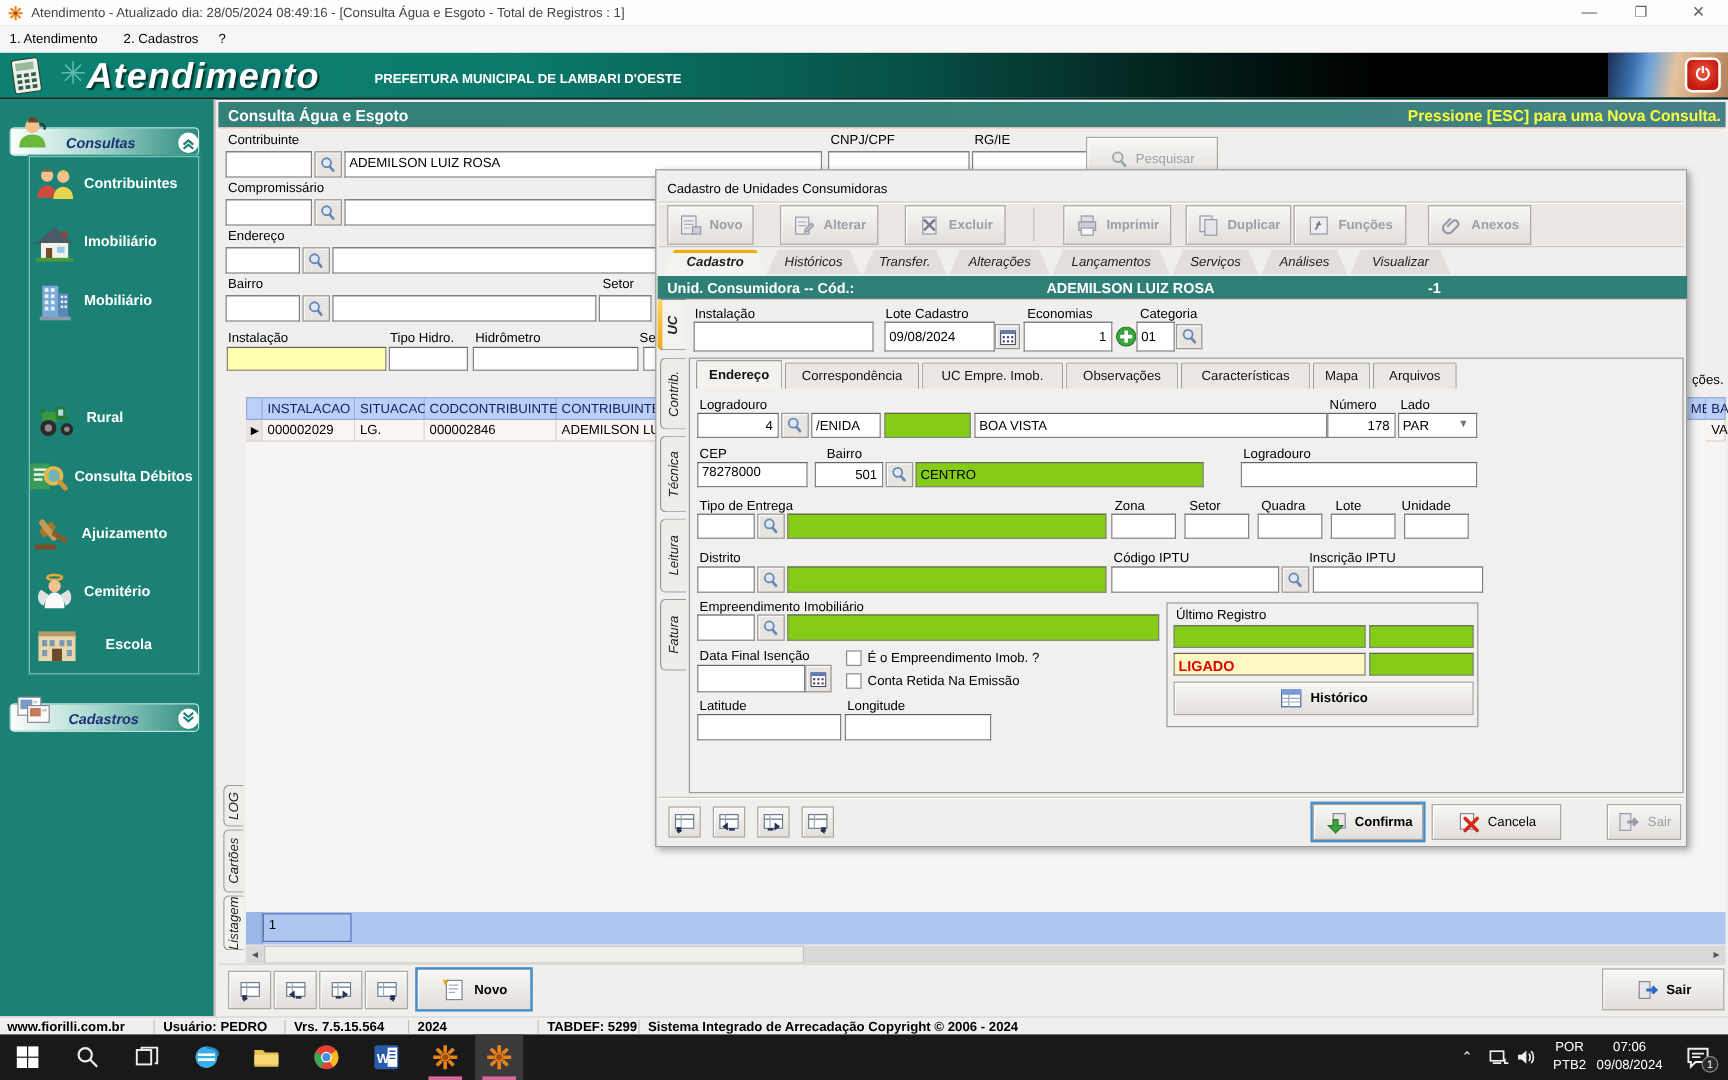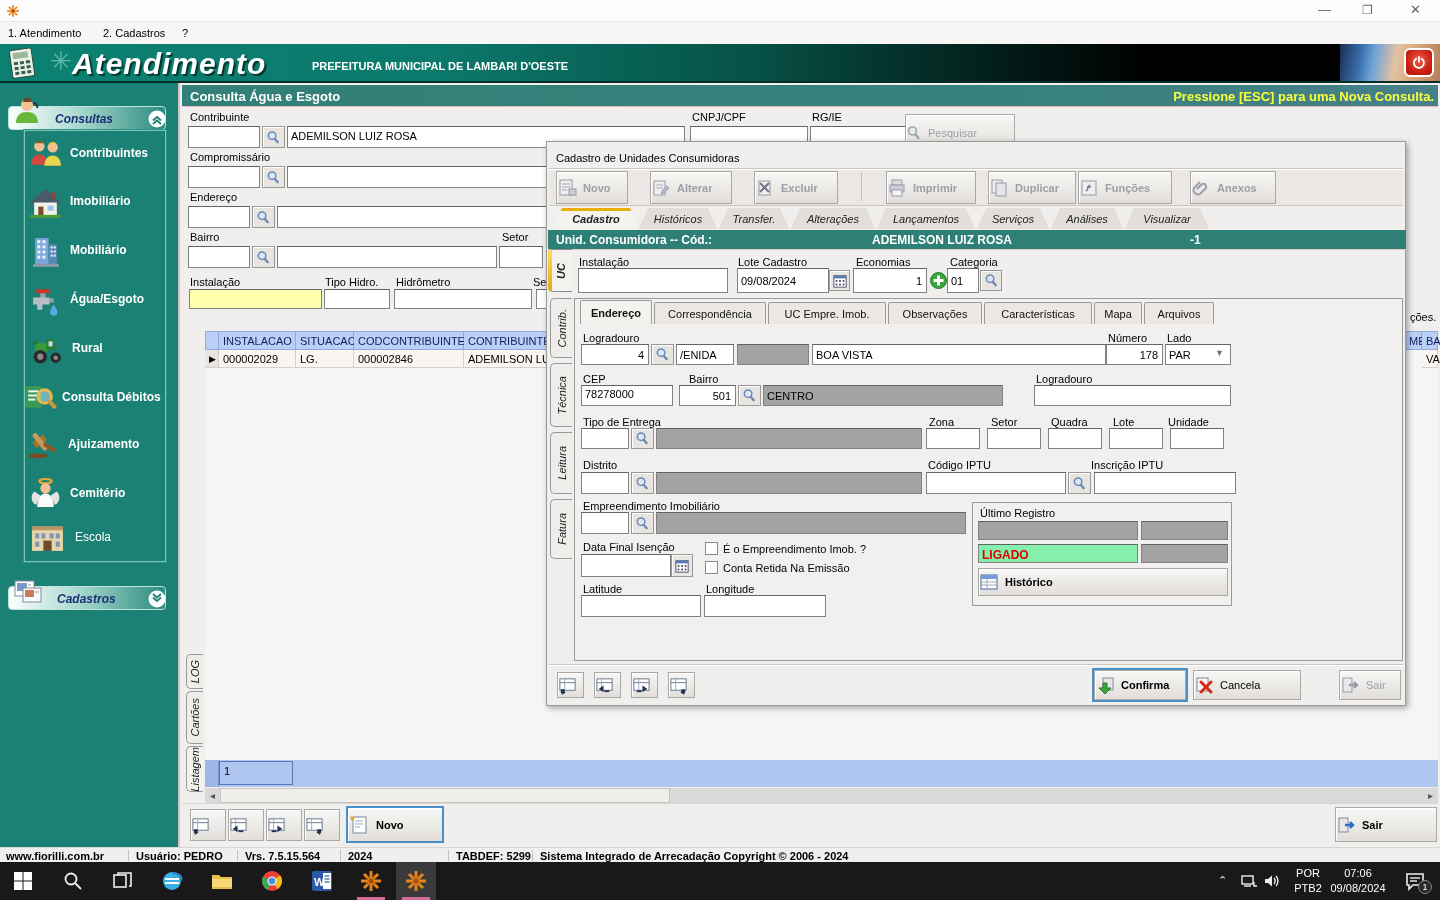--- a/index.html
+++ b/index.html
@@ -1,24 +1,24 @@
 <!DOCTYPE html>
 <html><head>
 <meta charset="utf-8">
 <style>
   *{margin:0;padding:0;box-sizing:border-box}
   body{font-family:"Liberation Sans",sans-serif}
   #page{position:relative;width:1440px;height:900px;background:#f0efed;overflow:hidden}
   .abs{position:absolute}
   .lbl{position:absolute;font-size:11px;color:#000;white-space:nowrap;line-height:12px}
   .inp{position:absolute;background:#fff;border:1px solid #828282;border-top-color:#636363;font-size:11px;color:#000;padding:3px 3px 0 3px;overflow:hidden;white-space:nowrap;height:22px}
-  .dis{background:#a3a3a3}
+  .dis{background:#84cc16}
   .ralign{text-align:right}
   .magbtn{position:absolute;width:23px;height:22px;background:#e8e5e1;border:1px solid #989898;box-shadow:inset 1px 1px 0 #fff;display:flex;align-items:center;justify-content:center}
-  .rbtn{position:absolute;background:linear-gradient(#f8f7f5,#e1deda);border:1px solid #aaa8a4;box-shadow:inset 1px 1px 0 #fff;display:flex;align-items:center;gap:6px;font-size:11px;color:#000}
+  .rbtn{position:absolute;background:linear-gradient(#f8f7f5,#e1deda);border:1px solid #aaa8a4;box-shadow:inset 1px 1px 0 #fff;display:flex;align-items:center;justify-content:center;gap:6px;font-size:11px;color:#000}
   .ttab{position:absolute;height:21px;clip-path:polygon(9px 0,calc(100% - 9px) 0,100% 100%,0 100%);background:#e2dfdb;display:flex;align-items:center;justify-content:center;font-style:italic;font-size:11px;color:#222}
   .ttab.active{background:linear-gradient(#e9ae08 0 3px,#f4f3f0 3px);font-weight:bold}
   .itab{position:absolute;height:24px;border:1px solid #9a9a9a;border-bottom:none;border-radius:2px 2px 0 0;background:#ebe8e4;display:flex;align-items:center;justify-content:center;font-size:11px;color:#111}
   .itab.active{background:#f4f2ef;font-weight:bold}
   .vtab{position:absolute;border:1px solid #9a9a9a;border-right:none;border-radius:5px 0 0 5px;background:#efedea;display:flex;align-items:center;justify-content:center}
   .vtab span{writing-mode:vertical-rl;transform:rotate(180deg);font-style:italic;font-size:11px;color:#222;letter-spacing:0}
   .th{position:absolute;background:#bcd0f7;border:1px solid #93a9d9;border-left:none;font-size:11px;color:#101f5c;display:flex;align-items:center;padding-left:4px;height:19px}
   .td{position:absolute;background:#fbf5f1;border-bottom:1px solid #d8cfc8;border-right:1px solid #d8cfc8;font-size:11px;color:#000;display:flex;align-items:center;padding-left:4px;height:18px}
   .sep{position:absolute;width:1px;background:#c2c0bc}
   .etch{position:absolute;height:2px;border-top:1px solid #cac7c3;border-bottom:1px solid #fff}
@@ -42,20 +42,21 @@
               <line x1="16" y1="12" x2="22" y2="12"></line>
               <line x1="5" y1="5" x2="9" y2="9"></line>
               <line x1="15" y1="15" x2="19" y2="19"></line>
               <line x1="19" y1="5" x2="15" y2="9"></line>
               <line x1="9" y1="15" x2="5" y2="19"></line>
             </g>
           </g>
           <circle cx="12" cy="12" r="2.5" fill="#a84a0a"></circle>
         </svg>
       </span>
+    <span class="lbl" style="left:26px;top:5px;color:#444;font-size:11px">Atendimento - Atualizado dia: 28/05/2024 08:49:16 - [Consulta Água e Esgoto - Total de Registros : 1]</span>
     <span class="lbl" style="left:1318px;top:4px;color:#666;font-size:13px">—</span>
     <span class="lbl" style="left:1362px;top:4px;color:#666;font-size:12px">❐</span>
     <span class="lbl" style="left:1410px;top:4px;color:#666;font-size:13px">✕</span>
   </div>
 
   <div class="abs" style="left:0;top:22px;width:1440px;height:22px;background:#f7f6f5">
     <span class="lbl" style="left:8px;top:5px">1. Atendimento</span>
     <span class="lbl" style="left:103px;top:5px">2. Cadastros</span>
     <span class="lbl" style="left:182px;top:5px">?</span>
   </div>
@@ -150,32 +151,20 @@
             <path d="M1 18L17 4l16 14z" fill="#4a5a66"></path>
             <rect x="6" y="17" width="22" height="13" fill="#f2f2ea"></rect>
             <rect x="10" y="21" width="5" height="9" fill="#7a4a2a"></rect>
             <rect x="19" y="20" width="6" height="5" fill="#9ac8e8"></rect>
             <rect x="23" y="7" width="4" height="6" fill="#8a4a3a"></rect>
             <rect x="2" y="29" width="30" height="3" fill="#4a9a3a"></rect>
           </svg>
         </span>
       <span class="abs" style="left:46px;top:13px;font-size:12px;font-weight:bold;color:#fff">Imobiliário</span>
     </div>
-    <div class="abs" style="left:24px;top:196px;width:142px;height:46px">
-      <span class="abs" style="left:4px;top:4px;width:35px;height:35px">
-          <svg viewBox="0 0 34 34" width="100%" height="100%">
-            <rect x="12" y="9" width="5" height="6" fill="#9aa2aa"></rect>
-            <rect x="8" y="6" width="13" height="4" rx="1" fill="#c8352a"></rect>
-            <path d="M5 14h16v7h-7v5h-5v-5H5z" fill="#b8bec4"></path>
-            <path d="M21 15h4v4h-4z" fill="#9aa2aa"></path>
-            <path d="M25 21c0 0 3.5 5 3.5 7.2a3.5 3.5 0 1 1-7 0C21.5 26 25 21 25 21z" fill="#5aa8e8"></path>
-          </svg>
-        </span>
-      <span class="abs" style="left:46px;top:13px;font-size:12px;font-weight:bold;color:#fff">Água/Esgoto</span>
-    </div>
     <div class="abs" style="left:24px;top:245px;width:142px;height:46px">
       <span class="abs" style="left:6px;top:4px;width:35px;height:35px">
           <svg viewBox="0 0 34 34" width="100%" height="100%">
             <rect x="5" y="11" width="12" height="8" rx="1" fill="#3a9a3a"></rect>
             <path d="M16 7h7l2 10h-9z" fill="#2a7a2a"></path>
             <rect x="18" y="9" width="4" height="5" fill="#bcd8f0"></rect>
             <circle cx="10" cy="24" r="6.5" fill="#2a2a2a"></circle>
             <circle cx="10" cy="24" r="3" fill="#8a8a8a"></circle>
             <circle cx="25" cy="25" r="5" fill="#2a2a2a"></circle>
             <circle cx="25" cy="25" r="2.2" fill="#8a8a8a"></circle>
@@ -231,21 +220,21 @@
               <rect x="5" y="13" width="4" height="5"></rect>
               <rect x="11" y="13" width="4" height="5"></rect>
               <rect x="19" y="13" width="4" height="5"></rect>
               <rect x="25" y="13" width="4" height="5"></rect>
               <rect x="5" y="21" width="4" height="5"></rect>
               <rect x="25" y="21" width="4" height="5"></rect>
             </g>
             <rect x="13" y="20" width="8" height="10" fill="#6a4a2a"></rect>
           </svg>
         </span>
-      <span class="abs" style="left:51px;top:14px;font-size:12px;font-weight:normal;color:#fff">Escola</span>
+      <span class="abs" style="left:64px;top:14px;font-size:12px;font-weight:bold;color:#fff">Escola</span>
     </div>
 
     <div class="abs" style="left:8px;top:503px;width:158px;height:24px;border-radius:4px;background:linear-gradient(90deg,#fbfffe,#a8d8cf 45%,#2a8a7d);border:1px solid #bfe3dd">
       <span class="abs" style="left:48px;top:5px;font-size:12px;font-weight:bold;font-style:italic;color:#1d3076">Cadastros</span>
       <span class="abs" style="left:139px;top:3px;width:18px;height:18px">
           <svg viewBox="0 0 18 18" width="100%" height="100%">
             <circle cx="9" cy="9" r="8.5" fill="#fff"></circle>
             <path d="M5 7.5l4 3.5 4-3.5M5 4l4 3.5 4-3.5" stroke="#1a8174" stroke-width="1.8" fill="none"></path>
           </svg>
         </span>
@@ -725,21 +714,21 @@
             <path d="M9.5 9.5l3 3.5" stroke="#6a88b5" stroke-width="2.4" stroke-linecap="round"></path>
           </svg>
         </span>
       </div>
     <div class="inp dis" style="left:109px;top:370px;width:310px;height:22px"></div>
 
     <div class="abs" style="left:425px;top:360px;width:260px;height:104px;border:1px solid #9a9a9a;background:#f1f0ee">
       <span class="lbl" style="left:7px;top:4px">Último Registro</span>
       <div class="inp dis" style="left:5px;top:18px;width:160px;height:19px"></div>
       <div class="inp dis" style="left:168px;top:18px;width:87px;height:19px"></div>
-      <div class="inp" style="left:5px;top:41px;width:160px;height:19px;background:#86efac"><span style="color:#e00000;font-weight:bold;font-size:12px">LIGADO</span></div>
+      <div class="inp" style="left:5px;top:41px;width:160px;height:19px;background:#fef9c3"><span style="color:#e00000;font-weight:bold;font-size:12px">LIGADO</span></div>
       <div class="inp dis" style="left:168px;top:41px;width:87px;height:19px"></div>
       <div class="rbtn" style="left:5px;top:65px;width:250px;height:28px;font-weight:bold">
           <span>
             <svg viewBox="0 0 20 20" width="20" height="20">
               <rect x="2" y="3" width="16" height="14" fill="#fff" stroke="#46a"></rect>
               <rect x="2" y="3" width="16" height="4" fill="#7a9ad8"></rect>
               <line x1="2" y1="10" x2="18" y2="10" stroke="#9ab"></line>
               <line x1="2" y1="13" x2="18" y2="13" stroke="#9ab"></line>
               <line x1="8" y1="7" x2="8" y2="17" stroke="#9ab"></line>
             </svg>

